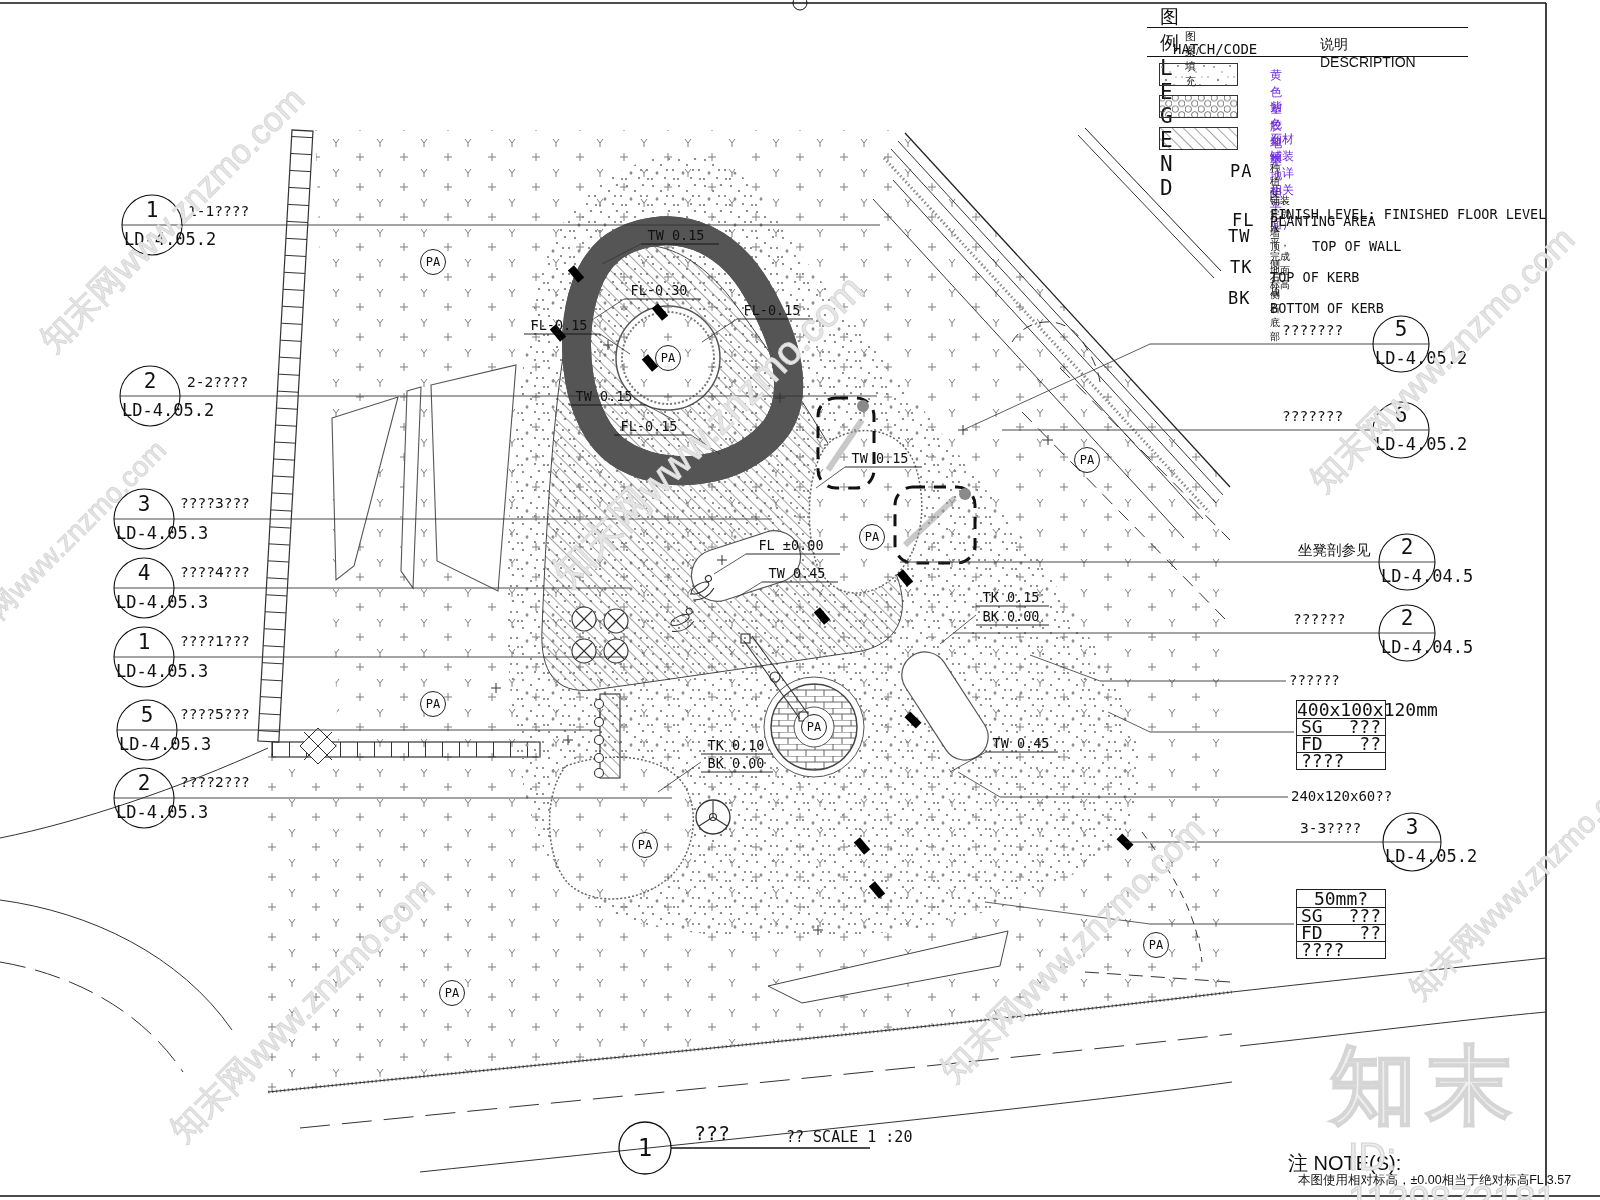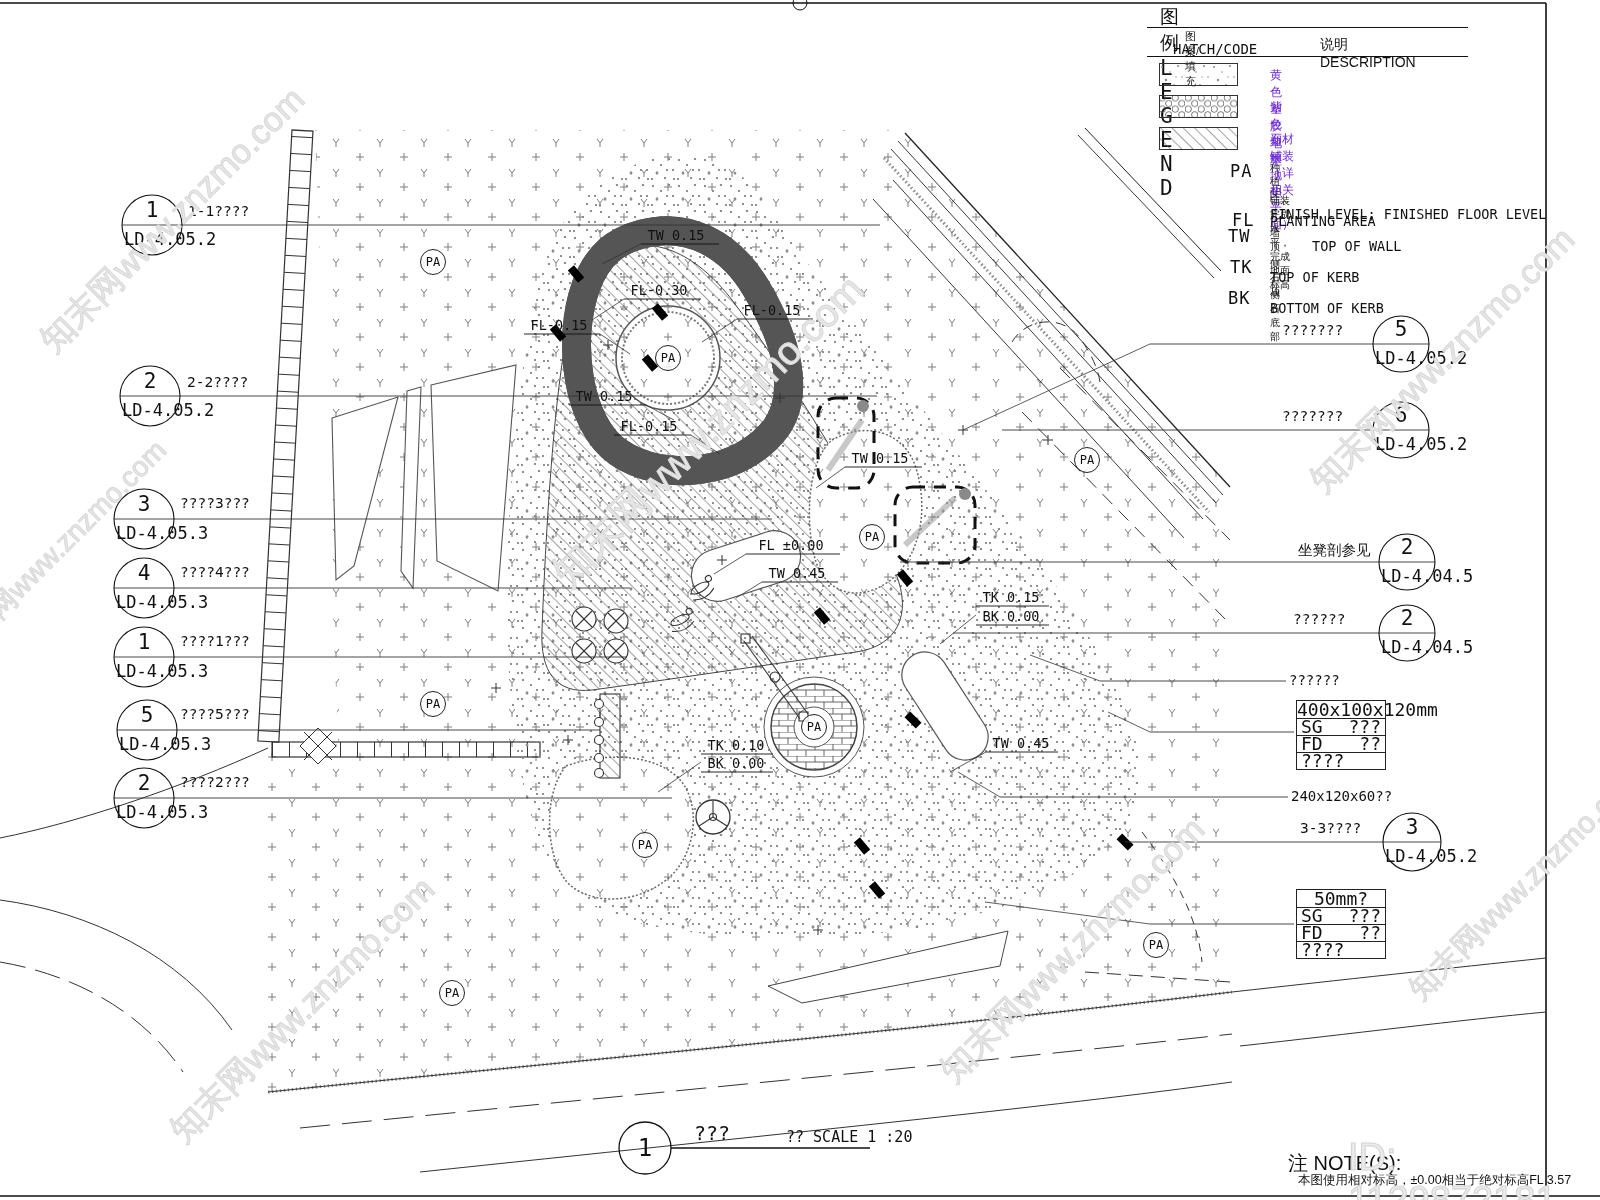--- a/index.html
+++ b/index.html
@@ -540,14 +540,15 @@
   <div class="note-label zh">注 NOTE(S):</div>
   <div class="note-text zh">本图使用相对标高，±0.00相当于绝对标高FL 3.57</div>
 
   <div class="wm" style="left:30px;top:330px;transform:rotate(-45deg);transform-origin:left top;">知末网www.znzmo.com</div>
   <div class="wm" style="left:-60px;top:640px;transform:rotate(-45deg);transform-origin:left top;font-size:28px;">知末网www.znzmo.com</div>
   <div class="wm" style="left:540px;top:560px;transform:rotate(-45deg);transform-origin:left top;font-size:40px;">知末网www.znzmo.com</div>
   <div class="wm" style="left:1300px;top:470px;transform:rotate(-45deg);transform-origin:left top;">知末网www.znzmo.com</div>
   <div class="wm" style="left:160px;top:1120px;transform:rotate(-45deg);transform-origin:left top;">知末网www.znzmo.com</div>
   <div class="wm" style="left:930px;top:1060px;transform:rotate(-45deg);transform-origin:left top;">知末网www.znzmo.com</div>
   <div class="wm" style="left:1400px;top:980px;transform:rotate(-45deg);transform-origin:left top;font-size:30px;">知末网www.znzmo.com</div>
+  <div class="wm-logo" style="left:1330px;top:1028px;">知末</div>
   <div class="wm-id" style="left:1348px;top:1136px;">ID: 1129872181</div>
 </div>
 
 </body></html>

